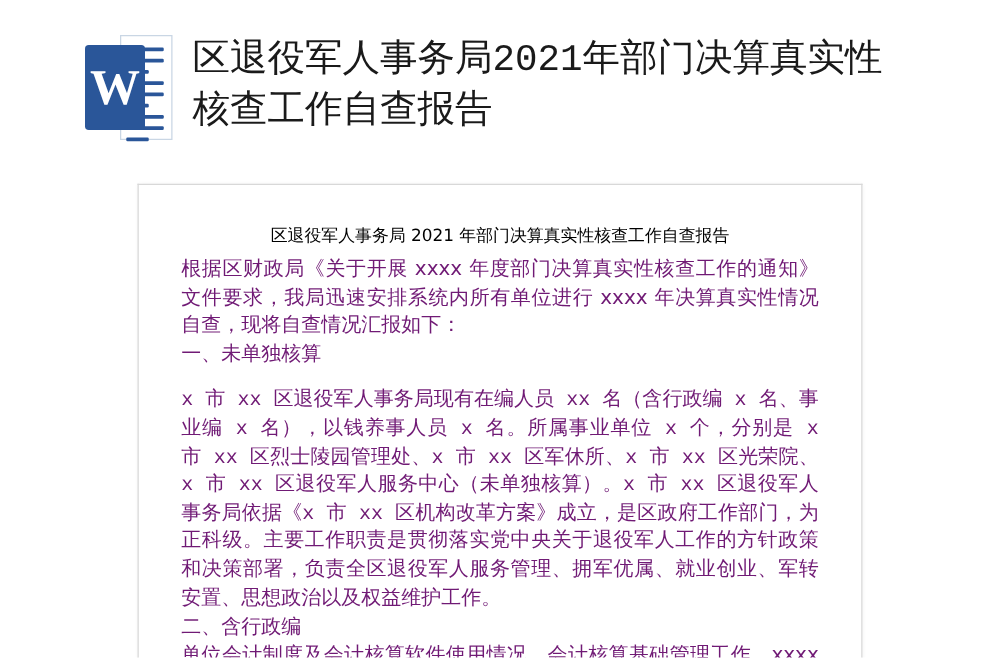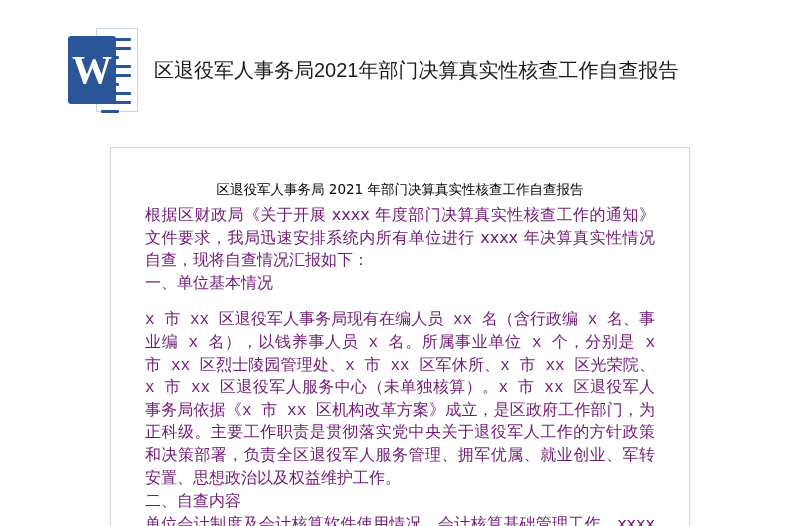--- a/index.html
+++ b/index.html
@@ -75,24 +75,24 @@
     background: #2a5699;
     border-radius: 3px;
     color: #ffffff;
     font-size: 40px;
     font-weight: bold;
     line-height: 68px;
     text-align: center;
     font-family: "Liberation Serif", serif;
   }
   .header-title {
-    font-size: 20px;
+    font-size: 30px;
     line-height: 41px;
     color: #1a1a1a;
-    font-family: Liberation Sans, sans-serif;
+    font-family: Liberation Mono, monospace;
     letter-spacing: 0px;
     max-width: 560px;
   }
 
   
   .doc {
     position: absolute;
     left: 110px;
     top: 147px;
     width: 580px;
@@ -150,21 +150,21 @@
       </div>
       <div class="badge">W</div>
     </div>
     <div class="header-title">区退役军人事务局2021年部门决算真实性核查工作自查报告</div>
   </div>
 
   <div class="doc">
     <div class="doc-inner">
       <div class="doc-title">区退役军人事务局 2021 年部门决算真实性核查工作自查报告</div>
       <p>根据区财政局《关于开展 xxxx 年度部门决算真实性核查工作的通知》文件要求，我局迅速安排系统内所有单位进行 xxxx 年决算真实性情况自查，现将自查情况汇报如下：</p>
-      <p>一、单位基本情况</p>
+      <p>一、未单独核算</p>
       <p class="gap">x 市 xx 区退役军人事务局现有在编人员 xx 名（含行政编 x 名、事业编 x 名），以钱养事人员 x 名。所属事业单位 x 个，分别是 x 市 xx 区烈士陵园管理处、x 市 xx 区军休所、x 市 xx 区光荣院、x 市 xx 区退役军人服务中心（未单独核算）。x 市 xx 区退役军人事务局依据《x 市 xx 区机构改革方案》成立，是区政府工作部门，为正科级。主要工作职责是贯彻落实党中央关于退役军人工作的方针政策和决策部署，负责全区退役军人服务管理、拥军优属、就业创业、军转安置、思想政治以及权益维护工作。</p>
-      <p>二、自查内容</p>
+      <p>二、含行政编</p>
       <p>单位会计制度及会计核算软件使用情况、会计核算基础管理工作、xxxx 年决算数据编制是否符合规范、决算报表是否一致、决算账表是否一致等情况。我单位对此次 xxxx 部门决算真实性核查工作高度重视，成立以局党组书记、局长为组长，分管领导和二级单位负责人为副组长，财务人员为成员的自查小组。</p>
 
     </div>
   </div>
 
 </div>
 
 </body></html>

